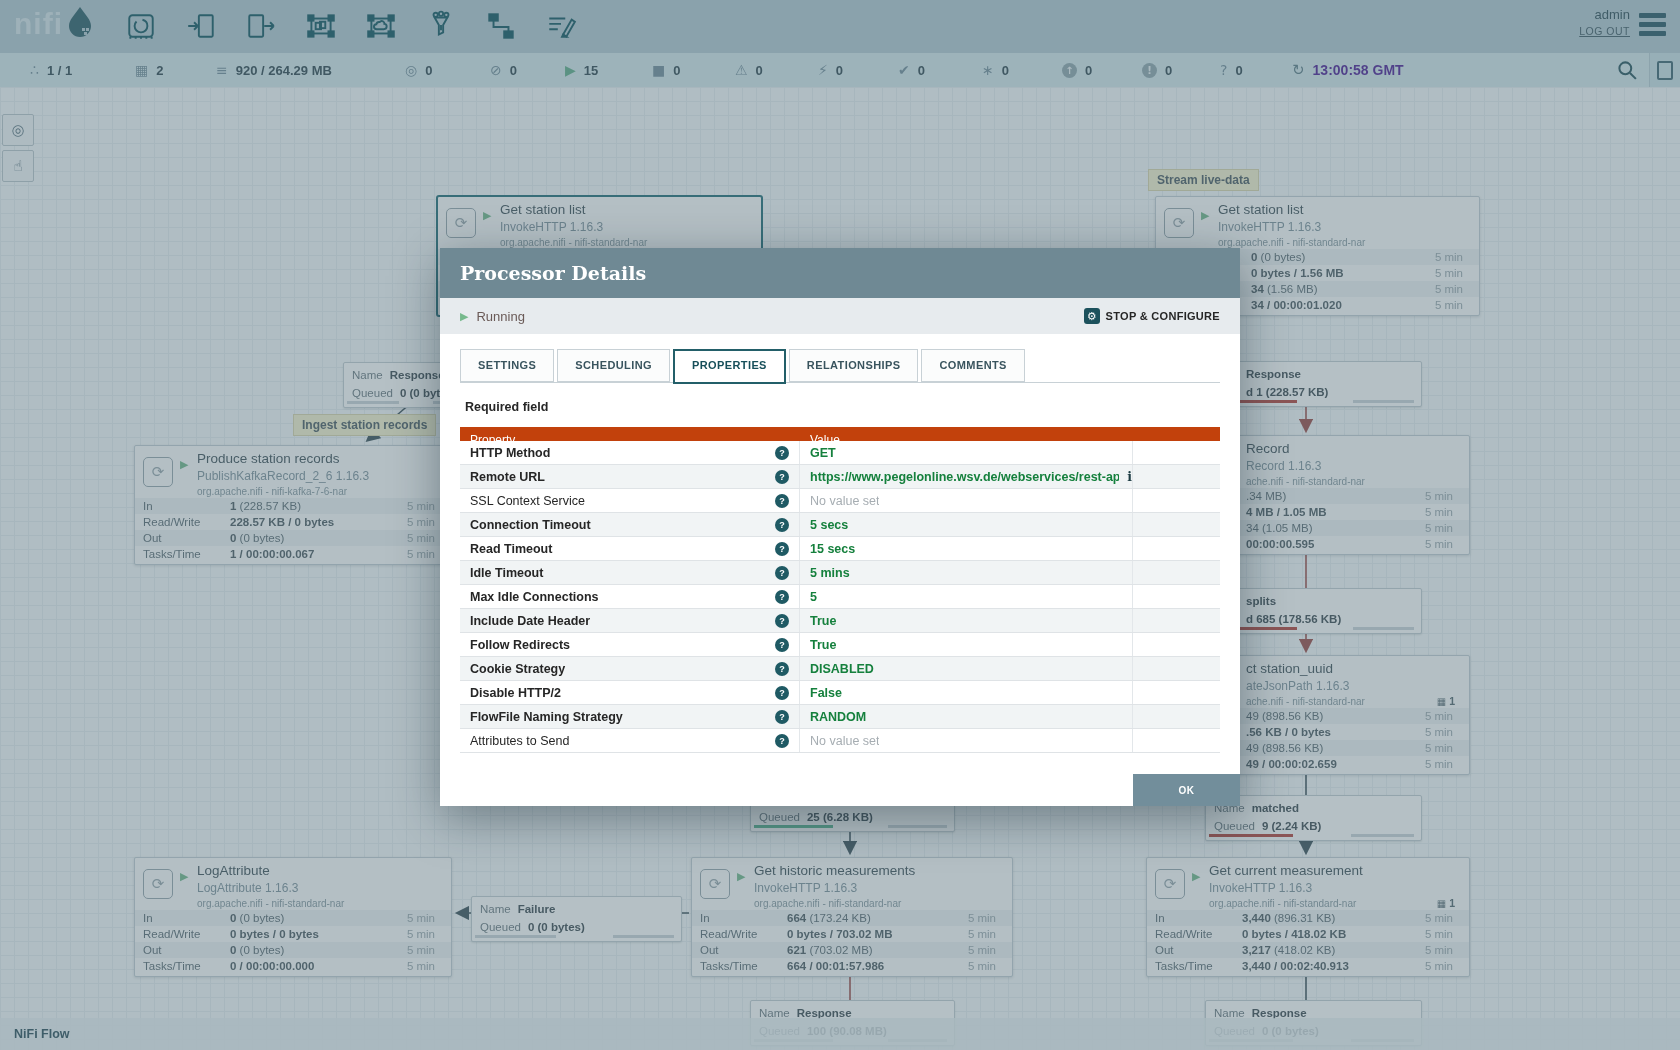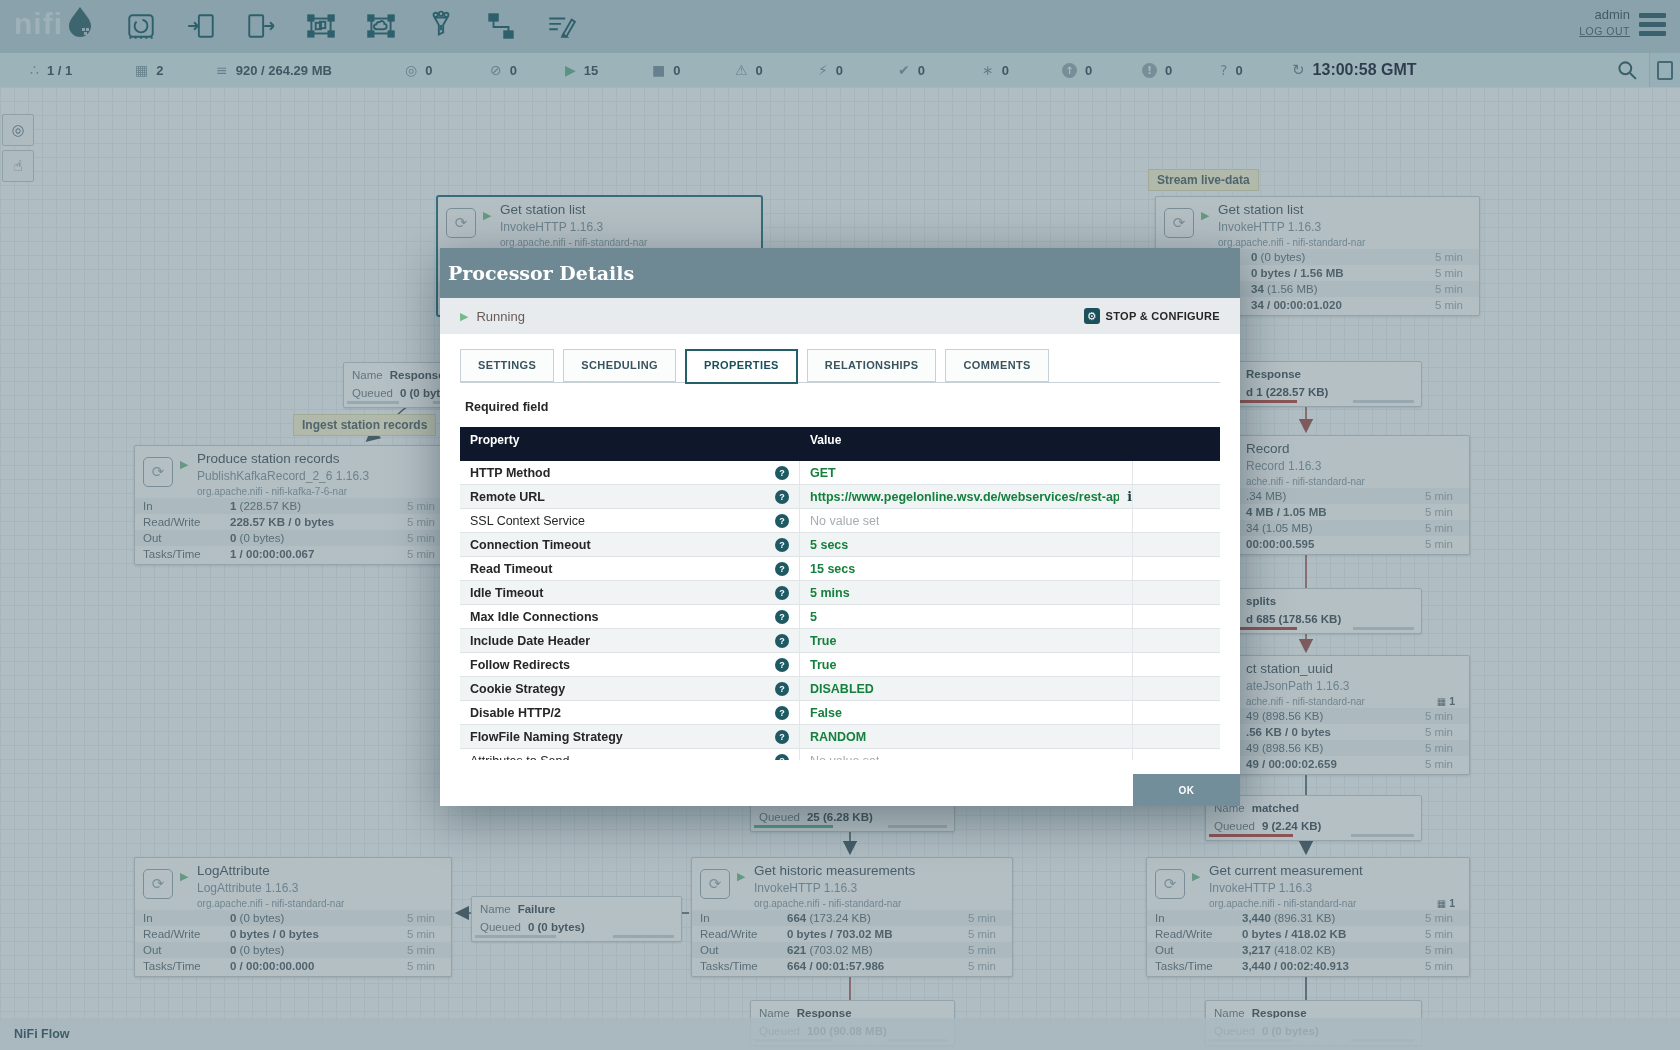--- a/index.html
+++ b/index.html
@@ -24,21 +24,21 @@
   
   #statusbar{position:absolute;top:53px;left:0;right:0;height:34px;background:#d5e8ec;border-bottom:1px solid #c2d6dc;}
   .sitem{position:absolute;top:0;height:34px;display:flex;align-items:center;gap:8px;}
   .sglyph{font-family:"DejaVu Sans",sans-serif;font-size:14px;color:#728e9b;}
   .sglyph.run{color:#5fae89;}
   .sglyph.circ{width:15px;height:15px;border-radius:50%;background:#8fa7ae;color:#eef4f6;font-size:10px;
                display:flex;align-items:center;justify-content:center;font-weight:bold;}
   .snum{font-size:13px;font-weight:bold;color:#2f4750;}
   #refresh{position:absolute;left:1292px;top:0;height:34px;display:flex;align-items:center;gap:8px;cursor:pointer;}
   #refresh .sglyph{font-size:15px;color:#5d7e88;}
-  #refresh .stime{font-size:16px;font-weight:bold;color:#0f172a;}
+  #refresh .stime{font-size:14px;font-weight:bold;color:#4c1d95;}
   #searchbtn{position:absolute;left:1612px;top:4px;width:30px;height:26px;display:flex;align-items:center;justify-content:center;cursor:pointer;}
   #searchbtn svg{stroke:#24525c;stroke-width:2.4;fill:none;}
   #panelbtn{position:absolute;right:0;top:0;width:30px;height:34px;background:#c9e0e6;border-left:1px solid #b6ccd3;
             display:flex;align-items:center;justify-content:center;cursor:pointer;}
   #panelbtn .pb{width:12px;height:15px;border:2px solid #3c6470;border-radius:2px;}
 
   
   #canvasbg{position:absolute;top:87px;left:0;right:0;bottom:0;background:#f7fafb;
     background-image:linear-gradient(#e6edf0 1px,transparent 1px),linear-gradient(90deg,#e6edf0 1px,transparent 1px);
     background-size:14px 14px;}
@@ -84,36 +84,36 @@
         color:#4c5c63;padding:3px 8px 3px 8px;white-space:nowrap;cursor:pointer;}
 
   #breadcrumbbar{position:absolute;left:0;right:0;bottom:0;height:32px;background:rgba(233,241,244,.82);z-index:3;
         display:flex;align-items:center;padding-left:14px;font-size:12.5px;font-weight:bold;color:#2c4f5b;}
 
   
   #overlay{position:absolute;inset:0;background:rgba(86,112,124,.44);z-index:5;}
   #dialog{position:absolute;left:440px;top:248px;width:800px;height:558px;background:#fff;z-index:20;
           box-shadow:0 12px 45px rgba(10,30,40,.4);}
   .dlg-header{height:50px;background:#6f8994;color:#fff;font-family:"DejaVu Serif",serif;font-weight:bold;
-          font-size:19px;line-height:50px;padding-left:8px;}
+          font-size:19px;line-height:50px;padding-left:20px;}
   .dlg-status{position:absolute;left:0;right:0;top:50px;height:36px;background:#e7ebee;display:flex;align-items:center;padding:0 20px;}
   .runplay{color:#76b98c;font-size:11px;margin-right:8px;font-family:"DejaVu Sans",sans-serif;}
   .runtext{font-size:13px;color:#6a5a57;}
   .spacer{flex:1;}
   .cfggear{width:16px;height:16px;background:#1c515c;border-radius:3px;color:#fff;font-size:11px;display:flex;
            align-items:center;justify-content:center;margin-right:6px;font-family:"DejaVu Sans",sans-serif;}
   .cfgtext{font-size:11px;font-weight:bold;color:#262626;letter-spacing:.3px;cursor:pointer;}
-  .tabs{position:absolute;left:20px;top:101px;display:flex;gap:9px;z-index:2;}
+  .tabs{position:absolute;left:20px;top:101px;display:flex;gap:3px;z-index:2;}
   .tab{height:31px;line-height:31px;padding:0 17px;background:#fbfcfc;border:1px solid #c8d1d6;
        font-size:11px;font-weight:bold;color:#39545e;letter-spacing:.4px;cursor:pointer;}
   .tab.sel{background:#fff;border:2px solid #235f69;color:#174f5a;height:31px;line-height:29px;}
   .tabline{position:absolute;left:20px;right:20px;top:134px;height:1px;background:#c8d1d6;z-index:1;}
   .required{position:absolute;left:25px;top:152px;font-size:12.5px;font-weight:bold;color:#262626;}
   .ptable{position:absolute;left:20px;top:179px;width:760px;height:333px;overflow:hidden;}
-  .thead{height:34px;background:#0f172a;color:#fff;display:flex;font-size:12px;font-weight:bold;line-height:26px;}
+  .thead{height:14px;background:#c2410c;color:#fff;display:flex;font-size:12px;font-weight:normal;line-height:26px;}
   .th.c1{width:340px;padding-left:10px;box-sizing:border-box;}
   .th.c2{width:333px;padding-left:10px;box-sizing:border-box;}
   .th.c3{flex:1;}
   .trow{height:23px;display:flex;border-bottom:1px solid #dfe3e6;font-size:12.5px;align-items:center;background:#fff;}
   .trow.alt{background:#f1f4f5;}
   .tc1{width:340px;position:relative;padding-left:10px;box-sizing:border-box;border-right:1px solid #e3e7ea;height:100%;
        display:flex;align-items:center;}
   .tc2{width:333px;padding-left:10px;box-sizing:border-box;border-right:1px solid #e3e7ea;height:100%;
        display:flex;align-items:center;gap:8px;}
   .tc3{flex:1;height:100%;}

